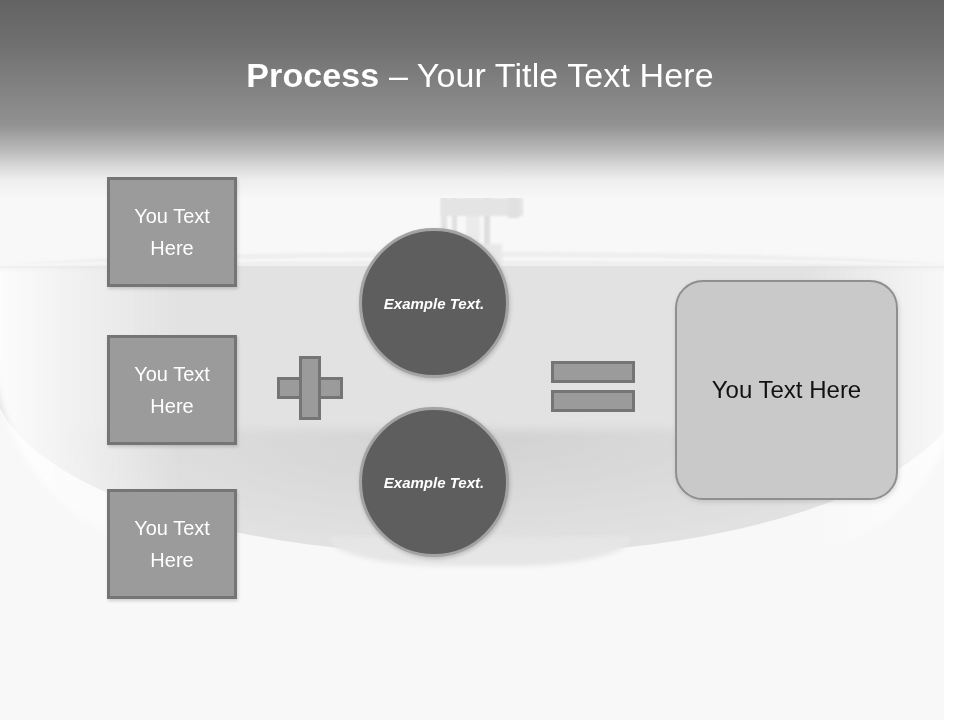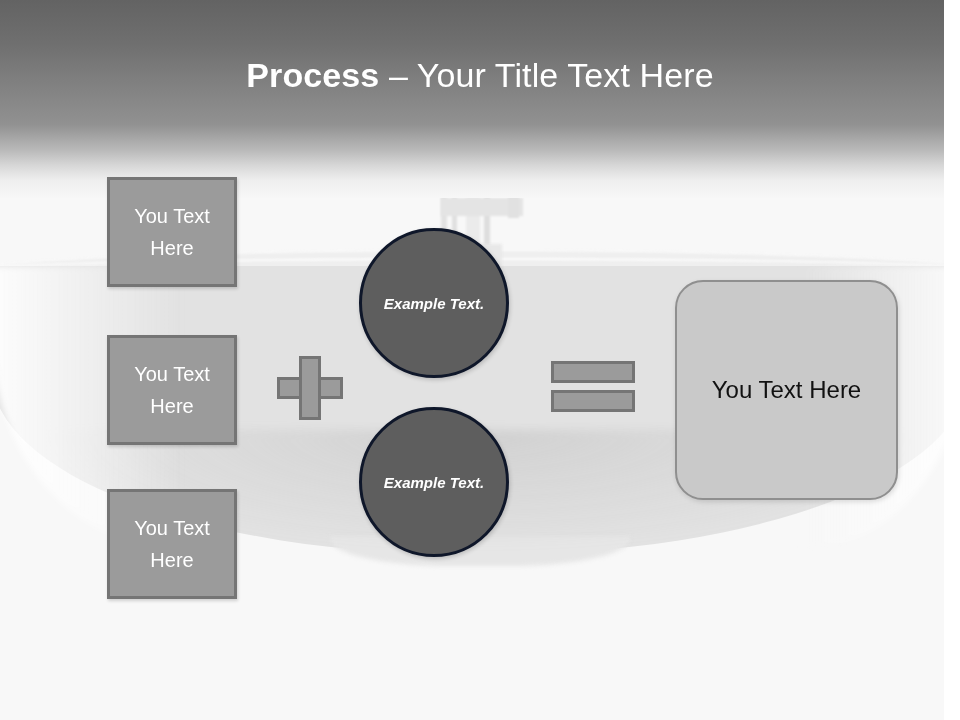--- a/index.html
+++ b/index.html
@@ -139,21 +139,21 @@
   .box-left.b3 { top: 489px; }
 
   
   .circle {
     position: absolute;
     left: 359px;
     width: 150px;
     height: 150px;
     border-radius: 50%;
     background: #5e5e5e;
-    border: 3px solid #0f172a;
+    border: 3px solid #a3a3a3;
     box-sizing: border-box;
     color: #ffffff;
     font-size: 15px;
     font-weight: bold;
     font-style: italic;
     line-height: 25px;
     display: flex;
     align-items: center;
     justify-content: center;
     text-align: center;

